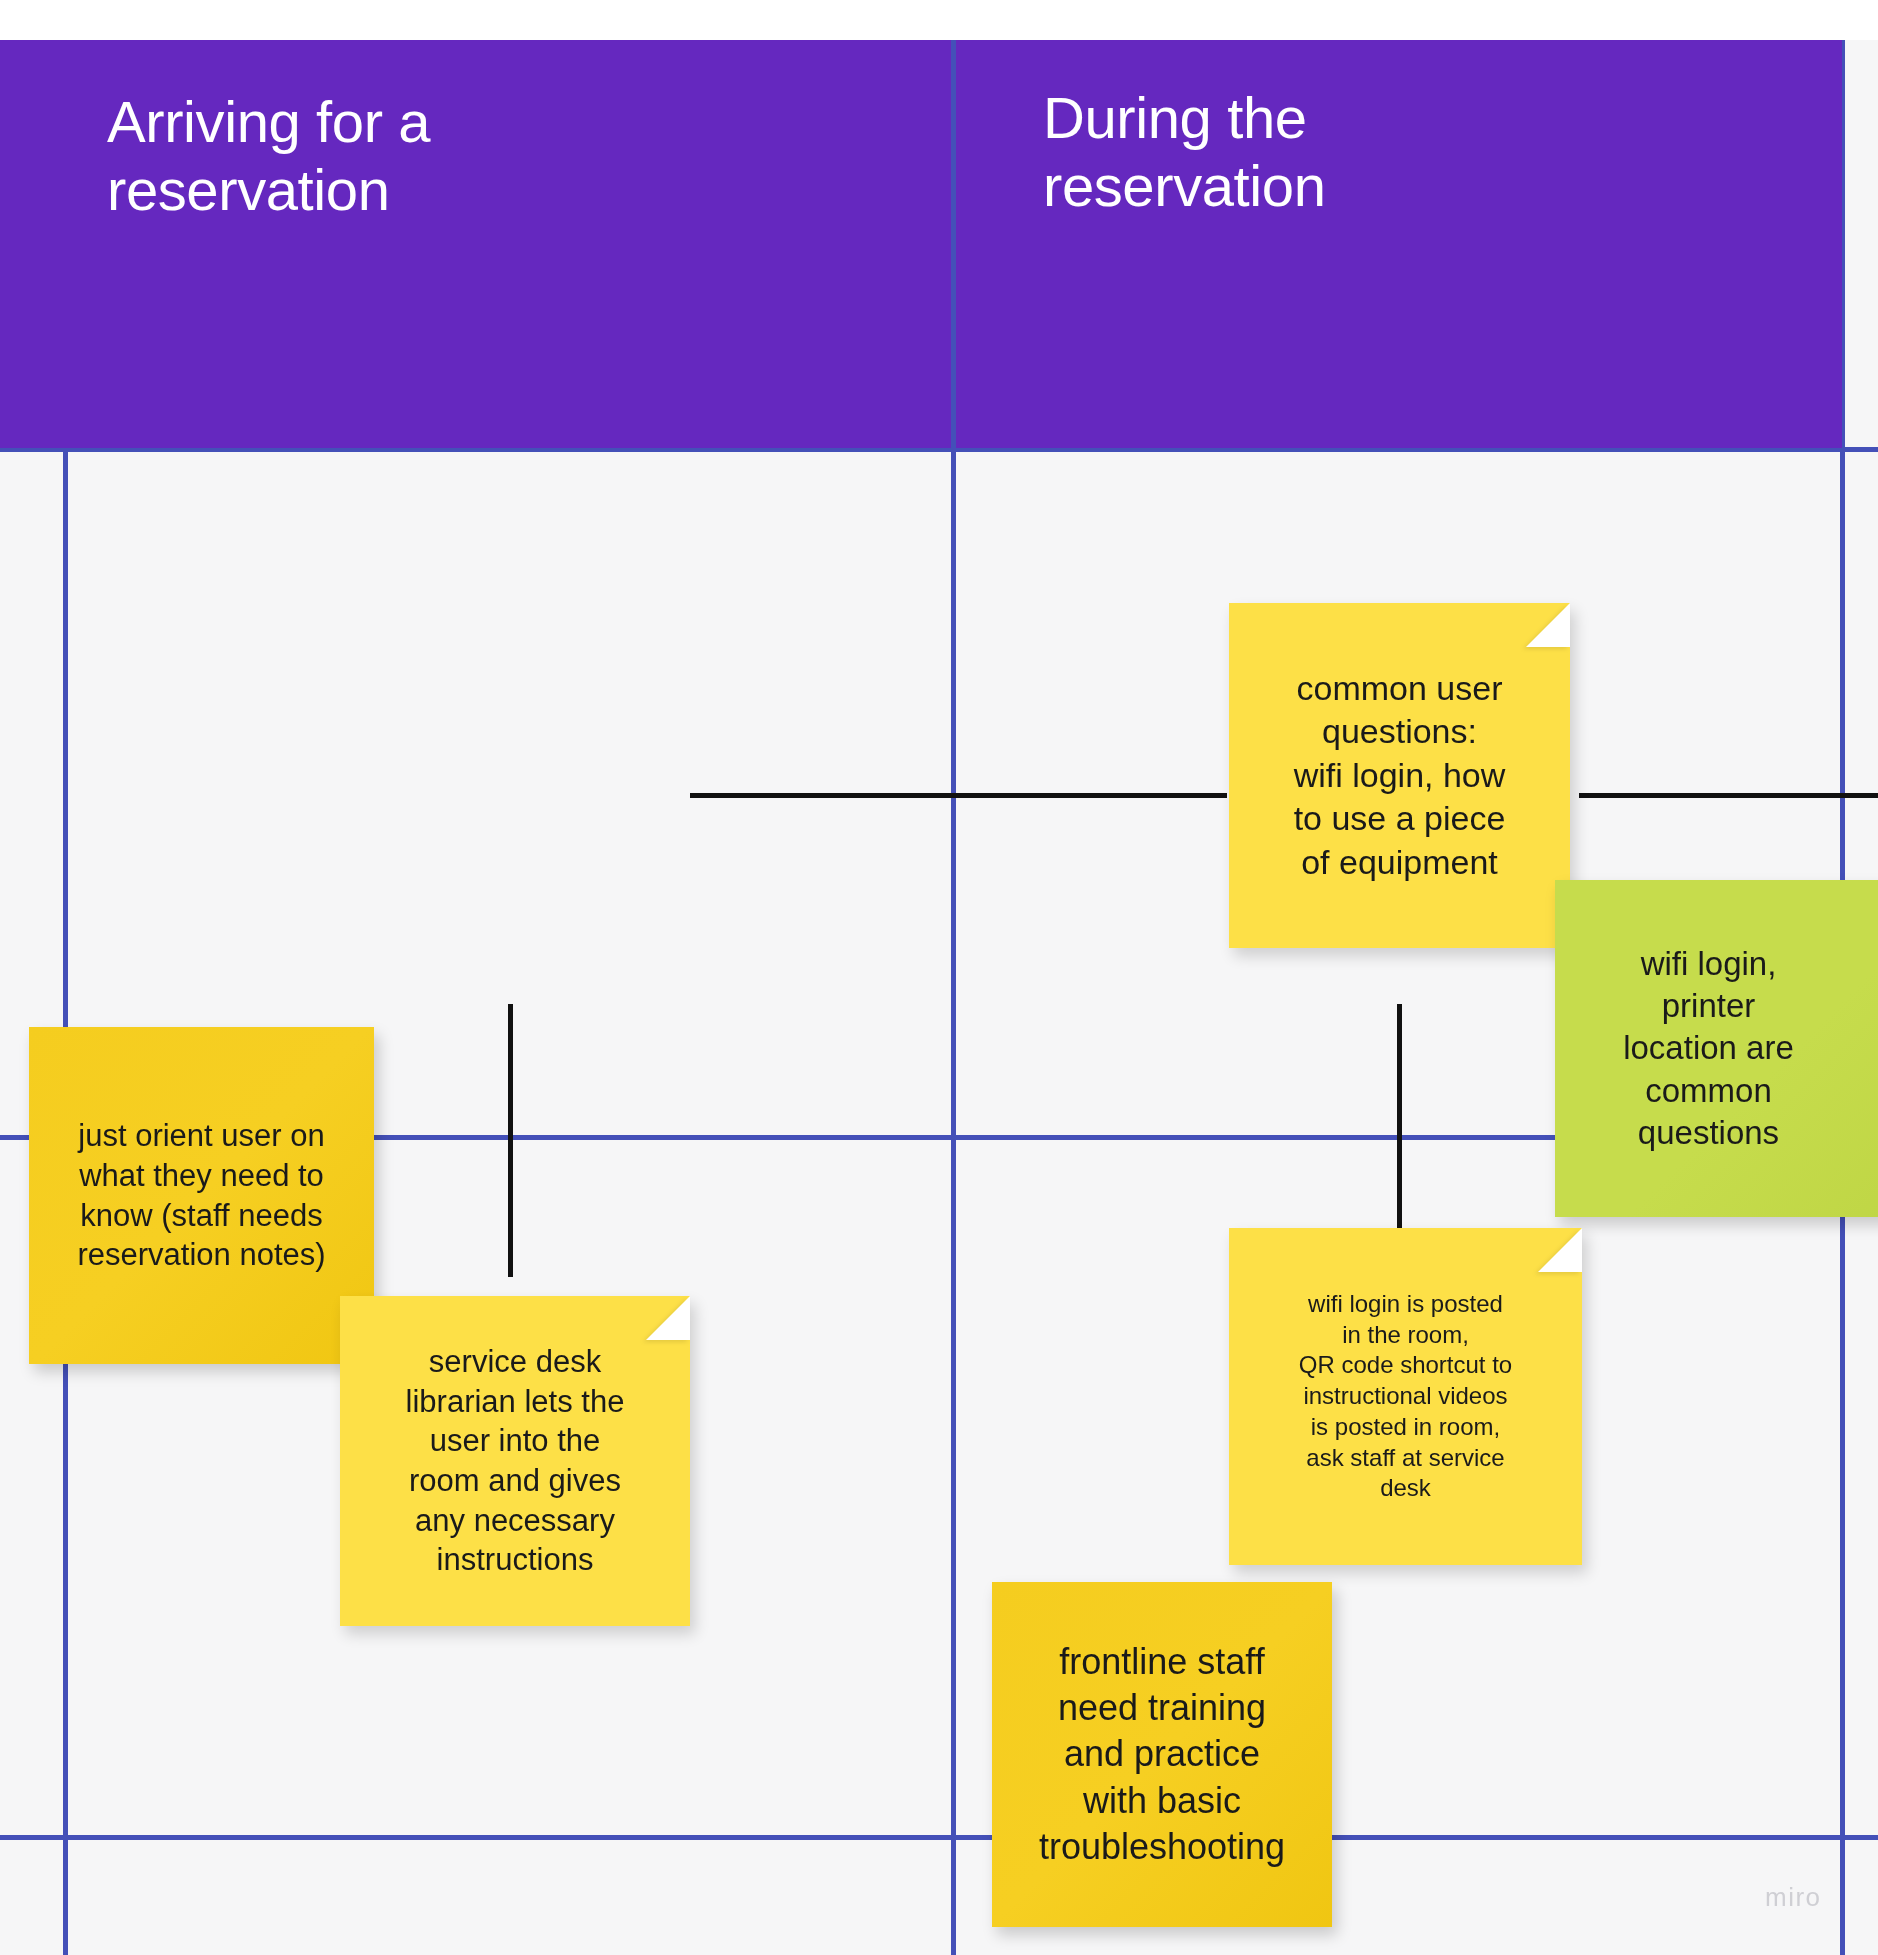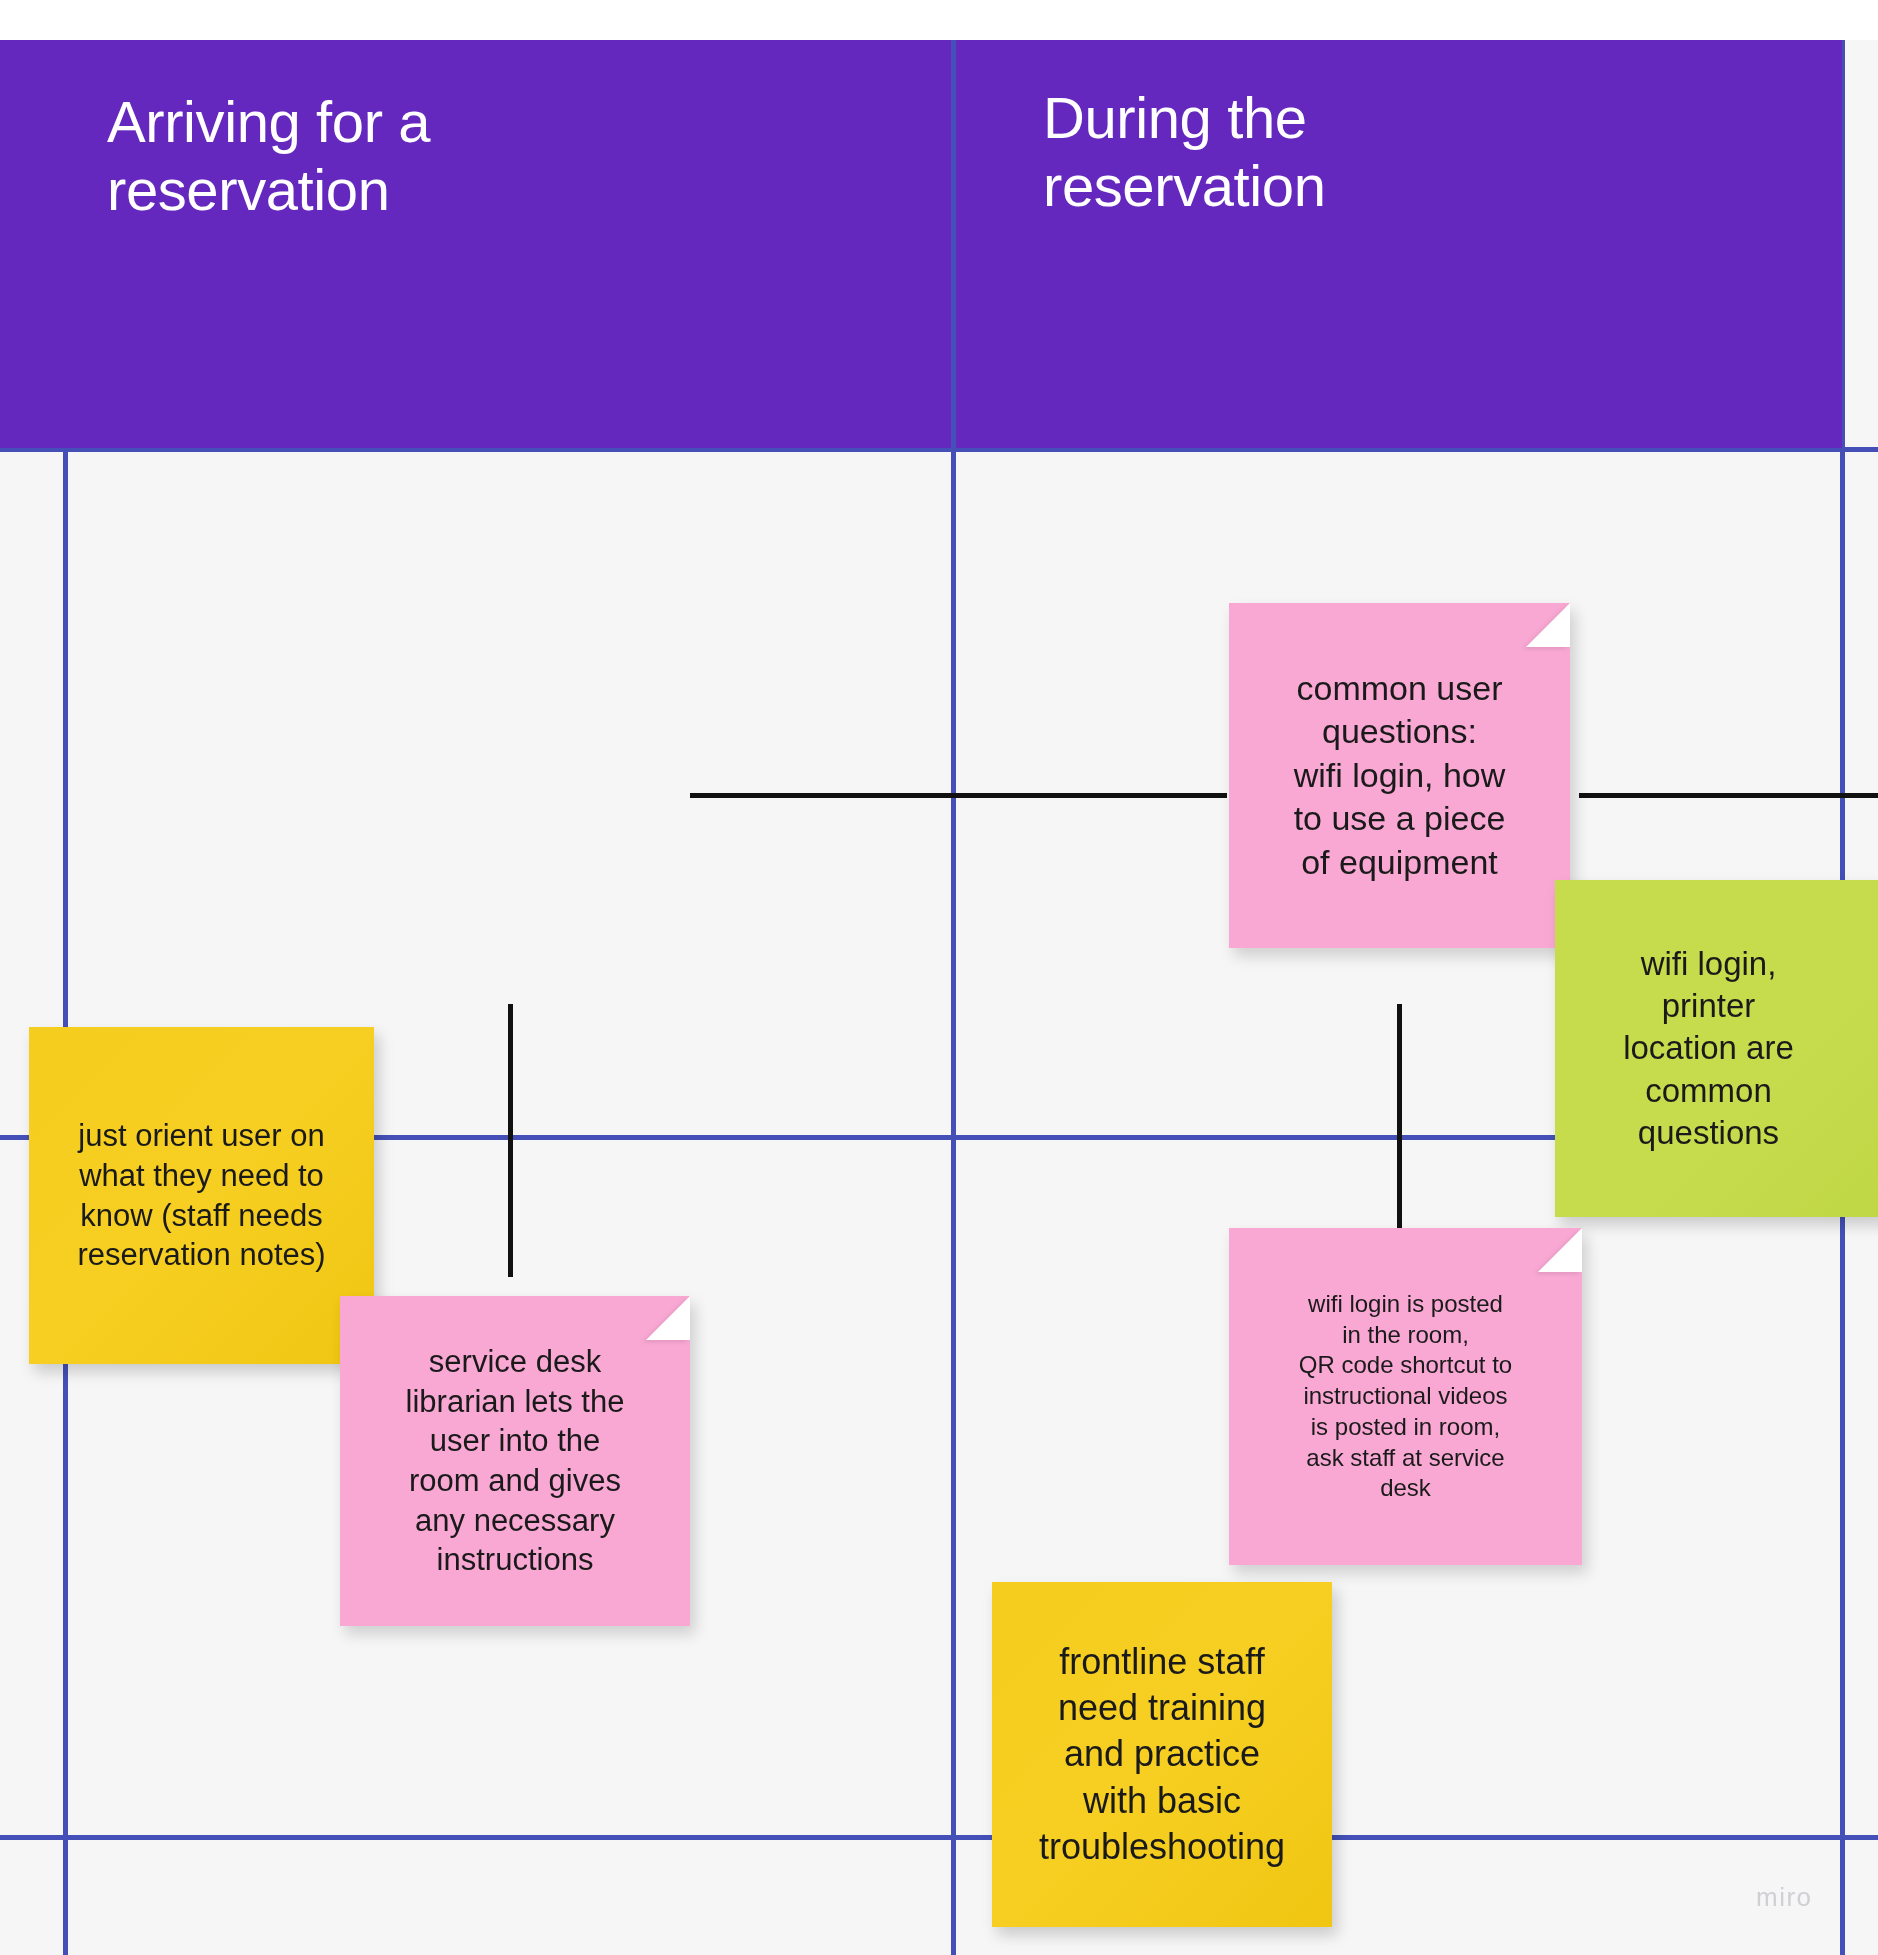--- a/index.html
+++ b/index.html
@@ -58,21 +58,21 @@
     display: flex;
     align-items: center;
     justify-content: center;
     text-align: center;
     color: #1a1a1a;
     line-height: 1.28;
     white-space: pre-line;
     padding: 7.7px 12.3px;
   }
   .note-white {
-    background: #f9a8d4;
+    background: #fde047;
     box-shadow: 4.6px 7.7px 14px rgba(0,0,0,0.16);
   }
   .note-white::after {
     content: "";
     position: absolute;
     top: 0; right: 0;
     width: 0; height: 0;
     border-style: solid;
     border-width: 0 0 44px 44px;
     border-color: transparent transparent #ffffff transparent;
@@ -87,20 +87,21 @@
     box-shadow: 4.6px 7.7px 14px rgba(0,0,0,0.18);
   }
 
   
   .watermark {
     position: absolute;
     color: #cfcfd4;
     font-size: 26px;
     letter-spacing: 1.5px;
     font-weight: 400;
+    margin-left: 9px;
   }
 </style>
 </head>
 <body>
 
 <div id="board">
 
   <div class="top-white"></div>
 
   <div class="gridline-v" style="left:63px;  top:40px;  height:1915px;"></div>

